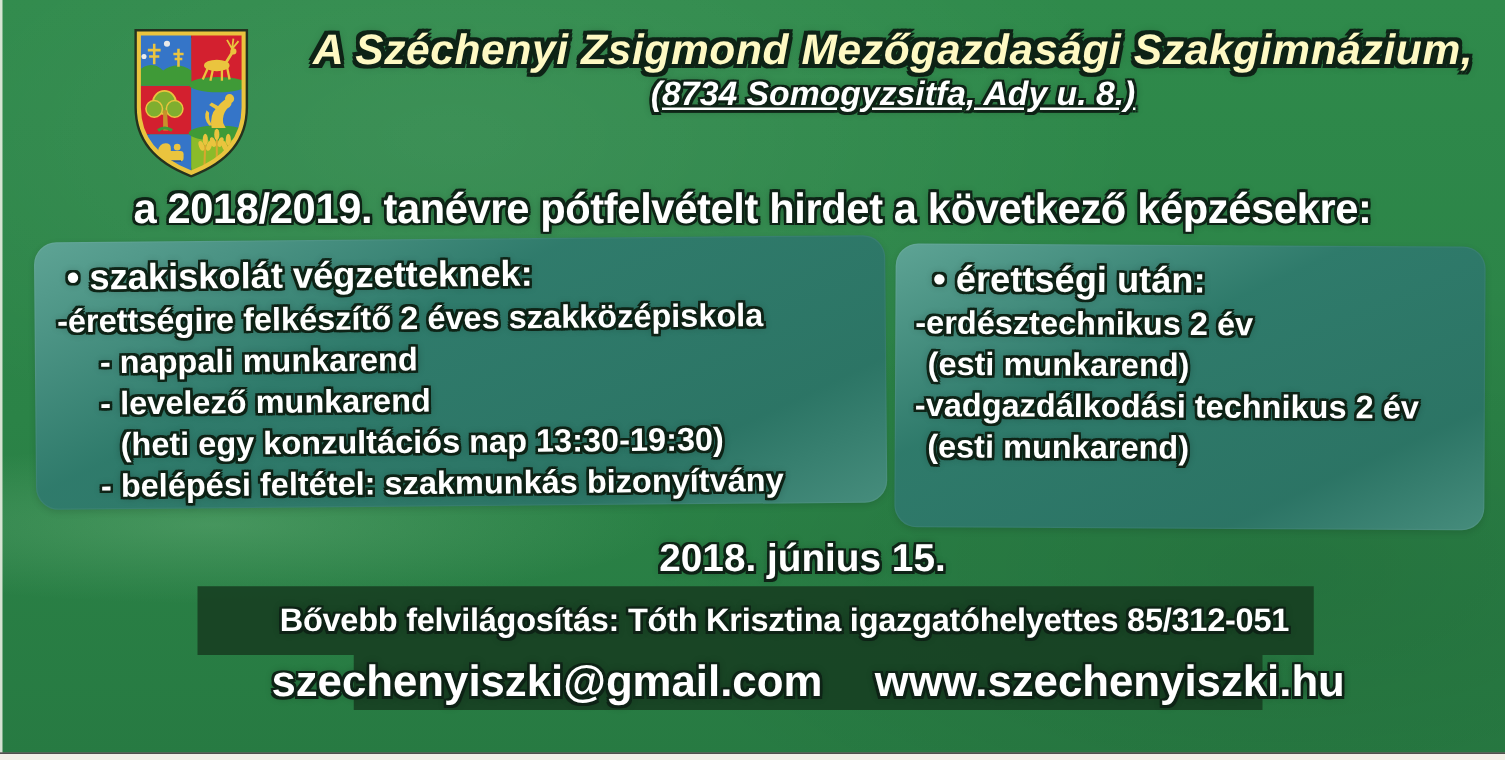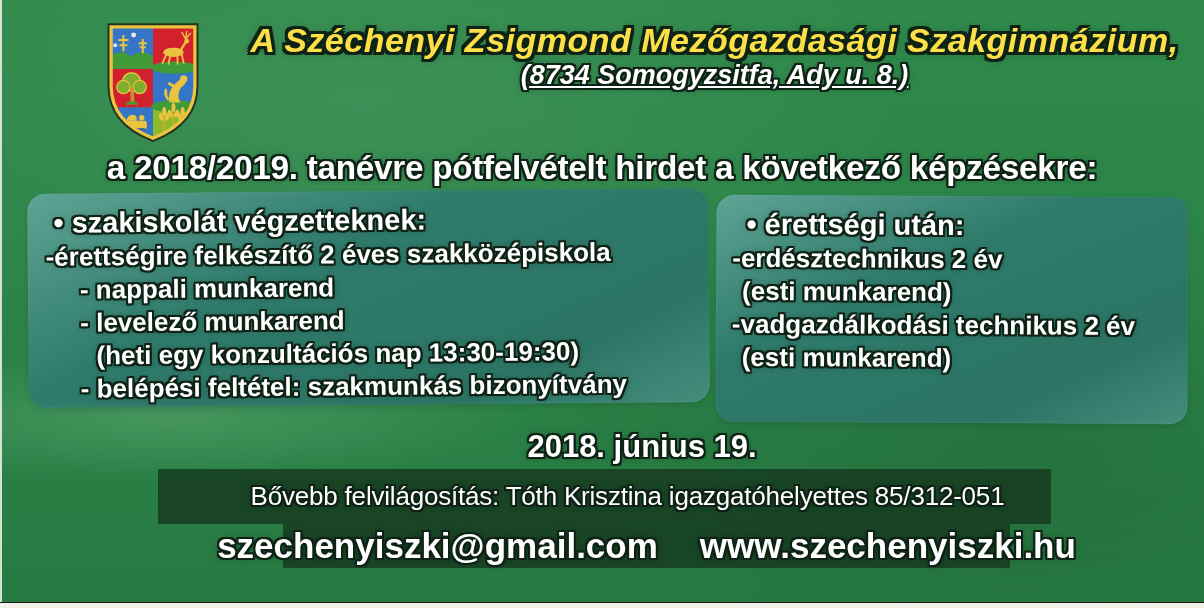--- a/index.html
+++ b/index.html
@@ -14,21 +14,21 @@
       linear-gradient(180deg,#2f8a4b 0%, #2b8347 55%, #277a42 100%);
   }
   .edge-left{position:absolute;left:0;top:0;width:2px;height:100%;background:rgba(245,243,235,0.85);}
   .edge-bottom{position:absolute;left:0;bottom:0;width:100%;height:5px;background:#f3f0e8;border-top:1px solid #1c1c1c;}
 
   .outl2{color:#fff;text-shadow:
     -2px -2px 0 #0e2316, -2px 0 0 #0e2316, -2px 2px 0 #0e2316,
      0 -2px 0 #0e2316,  0 2px 0 #0e2316,
      2px -2px 0 #0e2316, 2px 0 0 #0e2316, 2px 2px 0 #0e2316,
      0 0 7px rgba(0,0,0,0.45);}
-  .outl3{color:#fde047;text-shadow:
+  .outl3{color:#fef9c3;text-shadow:
     -3px -3px 0 #0e2316, -3px 0 0 #0e2316, -3px 3px 0 #0e2316,
      0 -3px 0 #0e2316,  0 3px 0 #0e2316,
      3px -3px 0 #0e2316, 3px 0 0 #0e2316, 3px 3px 0 #0e2316,
      0 0 8px rgba(0,0,0,0.5);}
 
   .coat{position:absolute;left:106px;top:22px;width:94px;height:122px;}
 
   .header{position:absolute;left:235px;right:10px;top:22px;text-align:center;line-height:37px;}
   .title-line{font-size:34px;font-weight:bold;font-style:italic;letter-spacing:0.5px;}
   .addr-line{font-size:27px;font-weight:bold;font-style:italic;line-height:33px;text-decoration:underline;}
@@ -50,21 +50,21 @@
   .rind0{padding-left:4px;}
   .rind1{padding-left:14px;}
   .p-headpad-l{padding-left:14px;}
   .p-headpad-r{padding-left:18px;}
 
   .deadline{position:absolute;left:0;right:0;top:429px;display:flex;justify-content:center;gap:20px;
     font-size:31px;font-weight:bold;transform:translateX(40px);}
 
   .band{position:absolute;background:rgba(23,62,33,0.88);display:flex;align-items:center;justify-content:center;}
   .band1{left:158px;top:469px;width:893px;height:55px;}
-  .band1 .txt{font-size:26px;font-weight:normal;letter-spacing:-0.2px;margin-left:46px;}
+  .band1 .txt{font-size:26px;font-weight:bold;letter-spacing:-0.2px;margin-left:46px;}
   .band2{left:283px;top:524px;width:727px;height:44px;gap:42px;}
   .band2 .txt{font-size:35px;font-weight:bold;}
 </style>
 </head>
 <body>
 
 <div class="edge-left"></div>
 <div class="edge-bottom"></div>
 
 <div class="coat">
@@ -177,21 +177,21 @@
   <div class="panel-inner">
     <div class="p-head p-headpad-r outl2">• érettségi után:</div>
     <div class="p-line rind0 outl2">-erdésztechnikus 2 év</div>
     <div class="p-line rind1 outl2">(esti munkarend)</div>
     <div class="p-line rind0 outl2">-vadgazdálkodási technikus 2 év</div>
     <div class="p-line rind1 outl2">(esti munkarend)</div>
   </div>
 </div>
 
 <div class="deadline">
-  <span class="outl2">2018. június 19.</span>
+  <span class="outl2">2018. június 15.</span>
 </div>
 
 <div class="band band1">
   <span class="txt outl2">Bővebb felvilágosítás: Tóth Krisztina igazgatóhelyettes 85/312-051</span>
 </div>
 
 <div class="band band2">
   <span class="txt outl2">szechenyiszki@gmail.com</span>
   <span class="txt outl2">www.szechenyiszki.hu</span>
 </div>

